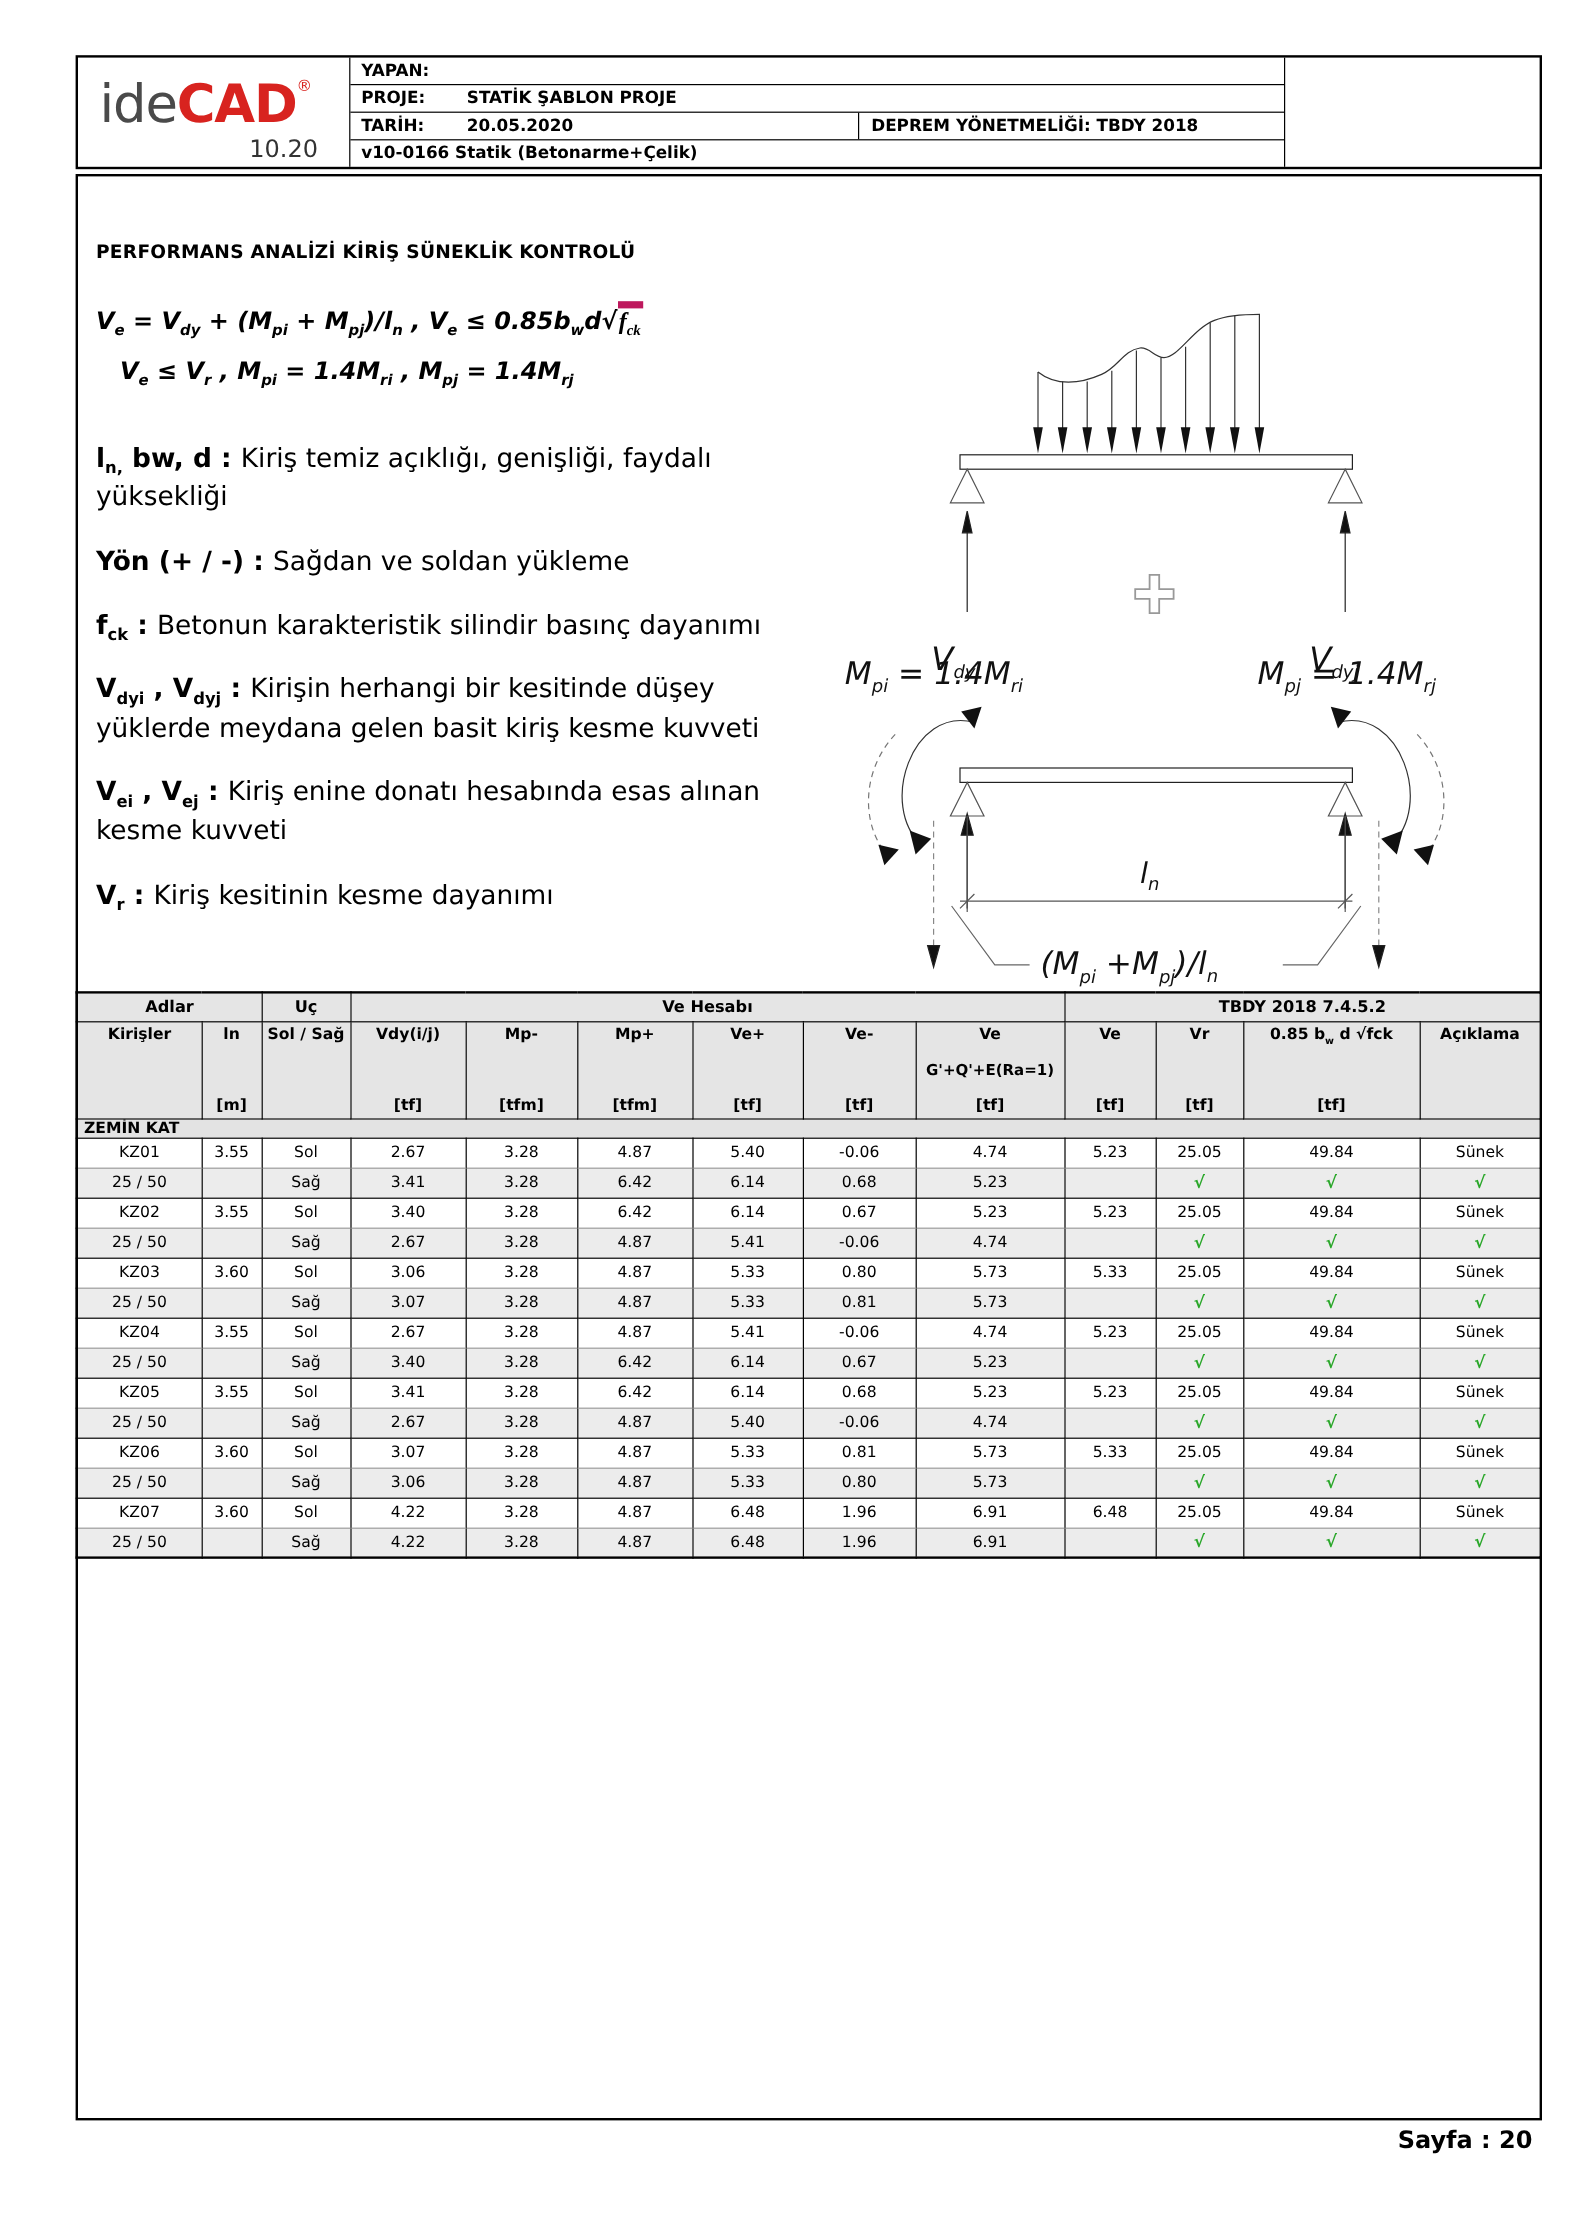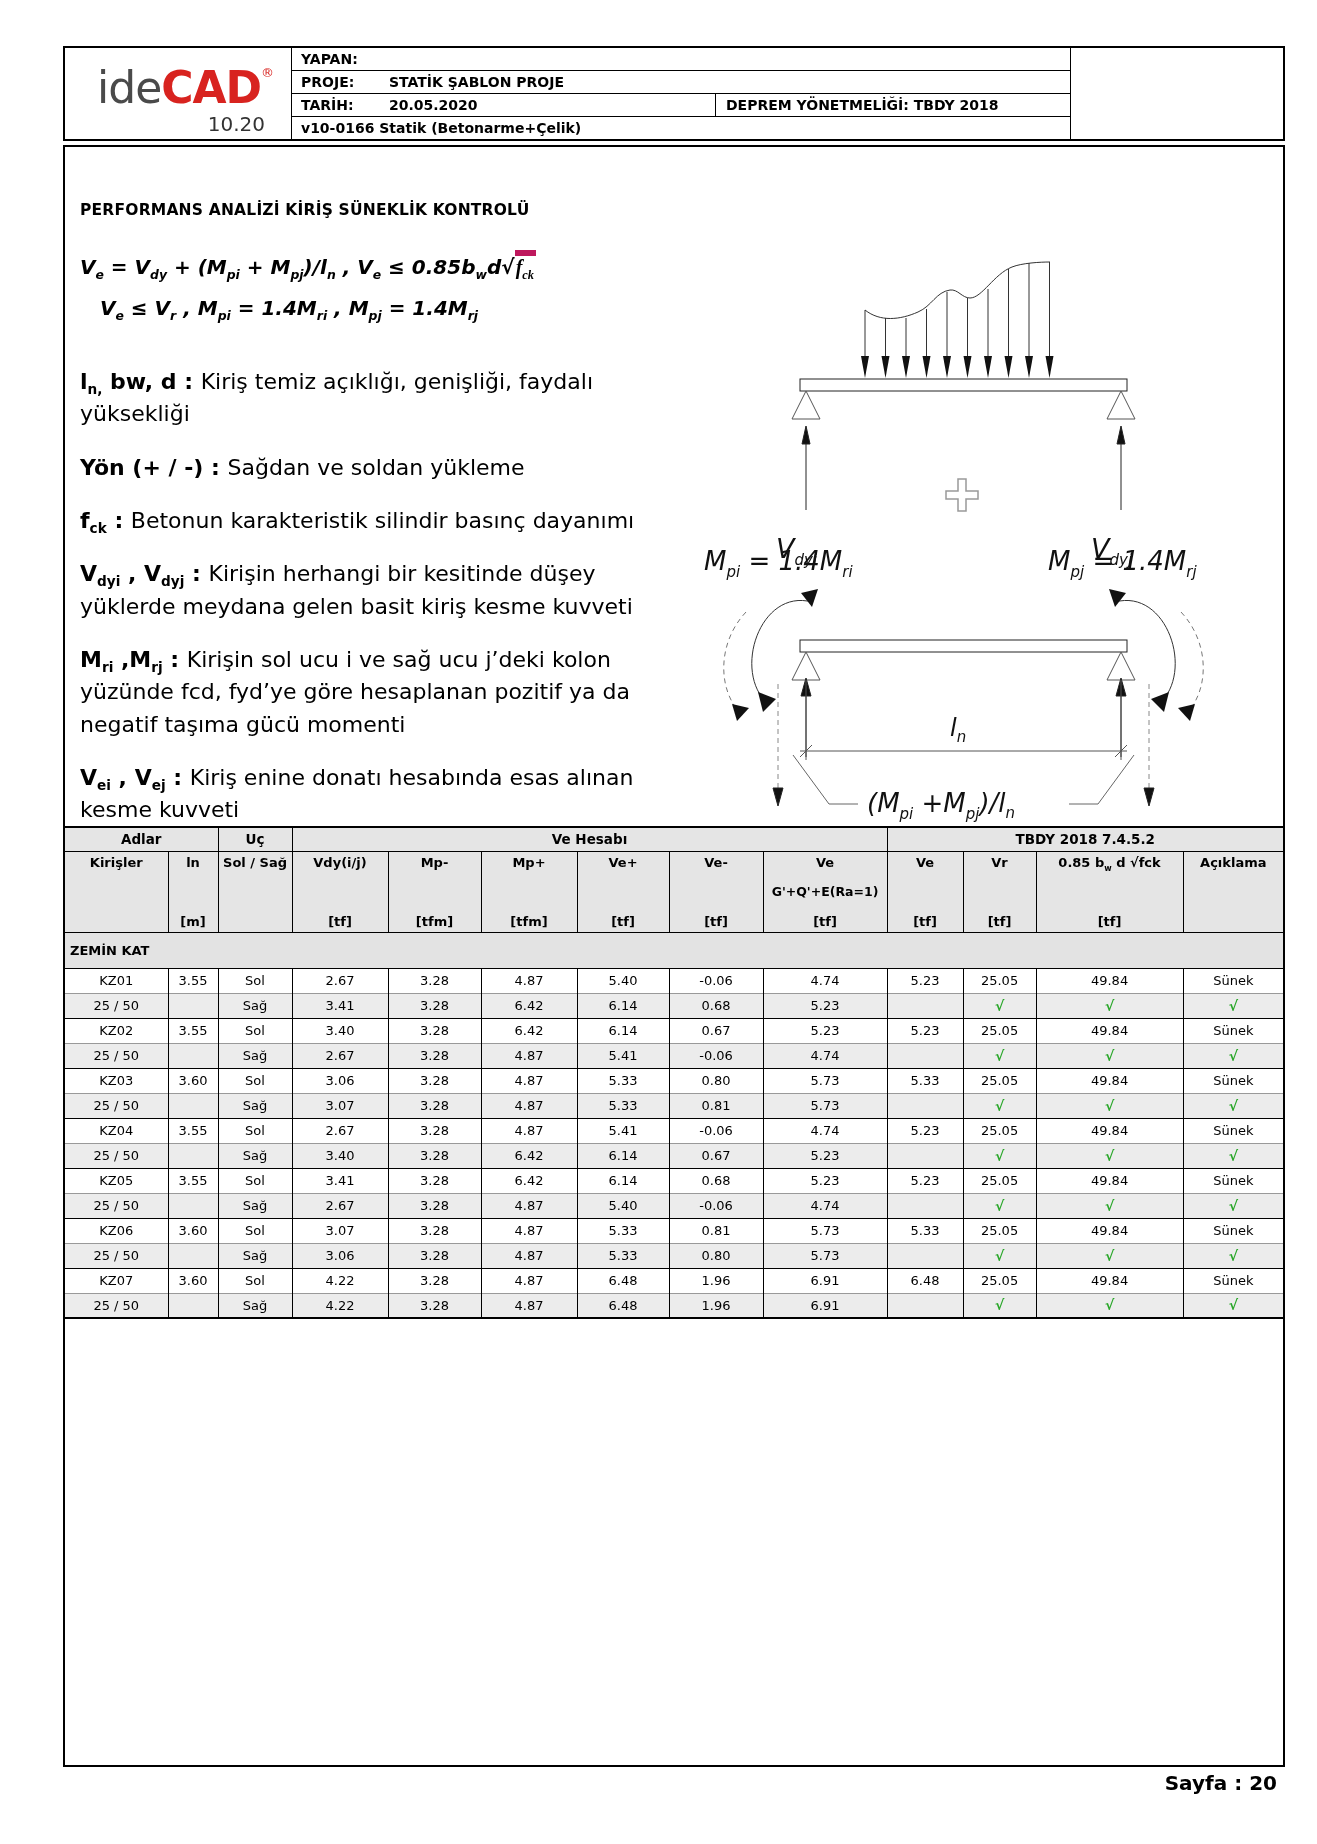--- a/index.html
+++ b/index.html
@@ -2,21 +2,21 @@
 <html><head>
 <meta charset="utf-8">
 <style>
   html,body { margin:0; padding:0; background:#fff; }
   body { width:1317px; height:1844px; position:relative; font-family:"DejaVu Sans","Liberation Sans",sans-serif; color:#000; }
   .abs { position:absolute; }
 
   
   .hdr { left:63px; top:46px; width:1222px; height:95px; border:2px solid #000; box-sizing:border-box; display:flex; background:#fff; }
   .logo-cell { width:227px; flex:none; border-right:1px solid #000; position:relative; box-sizing:border-box; }
-  .logo { position:absolute; left:32px; top:14px; font-size:44px; letter-spacing:-1px; white-space:nowrap; }
+  .logo { position:absolute; left:18px; top:14px; font-size:44px; letter-spacing:-1px; white-space:nowrap; }
   .logo-ide { color:#4a4a4a; font-weight:400; }
   .logo-cad { color:#d8231f; font-weight:800; }
   .logo-reg { color:#d8231f; font-size:13px; vertical-align:26px; font-weight:400; }
   .logo-ver { position:absolute; right:26px; bottom:3px; font-size:20px; color:#333; }
   .mid-cell { width:778px; flex:none; display:flex; flex-direction:column; box-sizing:border-box;justify-content:center; }
   .hrow { flex:1; display:flex; align-items:center; border-bottom:1px solid #000; font-weight:bold; font-size:14px; box-sizing:border-box; }
   .hrow:last-child { border-bottom:none; }
   .hrow .lbl { width:88px; padding-left:9px; flex:none; }
   .hrow .val { }
   .tarih-left { width:423px; flex:none; display:flex; align-items:center; align-self:stretch; }
@@ -43,21 +43,21 @@
   .ss { font-size:15px; }
 
   
   .table-wrap { left:63px; top:826px; width:1222px; }
   table { border-collapse:collapse; table-layout:fixed; width:1222px; border:2px solid #000; }
   th,td { border:1px solid #000; font-size:13px; text-align:center; padding:0 2px; box-sizing:border-box; overflow:hidden; }
   thead th { background:#e5e5e5; font-weight:bold; }
   tr.group th { height:24px; font-size:13.5px; }
   .hc { display:flex; flex-direction:column; justify-content:space-between; align-items:center; height:80px; padding:3px 1px; box-sizing:border-box; }
   .hc .mid { font-size:12.5px; }
-  tr.section td { background:#e3e3e3; text-align:left; font-weight:bold; height:36px; padding-left:5px; }
+  tr.section td { background:#e3e3e3; text-align:left; font-weight:bold; height:16px; padding-left:5px; }
   tbody td { height:25px; background:#fff; }
   tr.sag td { background:#ececec; border-top:1px solid #999; }
   tr.sol td { border-bottom-width:0; }
   td.chk { color:#2aa72a; font-weight:bold; font-size:14px; }
 
   .footer { top:1771px; right:40px; font-weight:bold; font-size:20px; }
 </style>
 </head>
 <body>
 
@@ -93,21 +93,20 @@
 
   <div class="left-col">
     <div class="page-title">PERFORMANS ANALİZİ KİRİŞ SÜNEKLİK KONTROLÜ</div>
     <div class="formula f1"><span>V</span><sub>e</sub><span> = V</span><sub>dy</sub><span> + (M</span><sub>pi</sub><span> + M</span><sub>pj</sub><span>)/l</span><sub>n</sub><span>  ,  V</span><sub>e</sub><span> ≤ 0.85b</span><sub>w</sub><span>d</span><span>√</span><span class="radicand"><span>f</span><sub>ck</sub></span></div>
     <div class="formula f2"><span>V</span><sub>e</sub><span> ≤ V</span><sub>r</sub><span> , M</span><sub>pi</sub><span> = 1.4M</span><sub>ri</sub><span>  ,  M</span><sub>pj</sub><span> = 1.4M</span><sub>rj</sub></div>
     <div class="defs">
       <p class="def"><span class="term"><span>l</span><sub>n,</sub><span> bw, d  : </span></span><span>Kiriş temiz açıklığı, genişliği, faydalı yüksekliği</span></p>
       <p class="def"><span class="term"><span>Yön (+ / -) : </span></span><span>Sağdan ve soldan yükleme</span></p>
       <p class="def"><span class="term"><span>f</span><sub>ck</sub><span> : </span></span><span>Betonun karakteristik silindir basınç dayanımı</span></p>
       <p class="def"><span class="term"><span>V</span><sub>dyi</sub><span> ,  V</span><sub>dyj</sub><span>  : </span></span><span>Kirişin herhangi bir kesitinde düşey yüklerde meydana gelen basit kiriş kesme kuvveti</span></p>
-      <p class="def"><span class="term"><span>M</span><sub>ri</sub><span> ,M</span><sub>rj</sub><span> : </span></span><span>Kirişin sol ucu i ve sağ ucu j’deki kolon yüzünde fcd, fyd’ye göre hesaplanan pozitif ya da negatif taşıma gücü momenti</span></p>
       <p class="def"><span class="term"><span>V</span><sub>ei</sub><span> , V</span><sub>ej</sub><span>  : </span></span><span>Kiriş enine donatı  hesabında esas alınan kesme kuvveti</span></p>
       <p class="def"><span class="term"><span>V</span><sub>r</sub><span> : </span></span><span>Kiriş kesitinin kesme dayanımı</span></p>
     </div>
   </div>
 
   <div class="diagram">
   <svg width="630" height="570" viewBox="0 0 630 570">
 
     <g stroke="#333" fill="none" stroke-width="1">
       <path d="M 205 58 C 220 70 240 68 258 60 C 272 54 276 40 290 38 C 298 37 302 46 310 46 C 322 46 334 22 352 15 C 362 11 380 10 390 10"></path>

